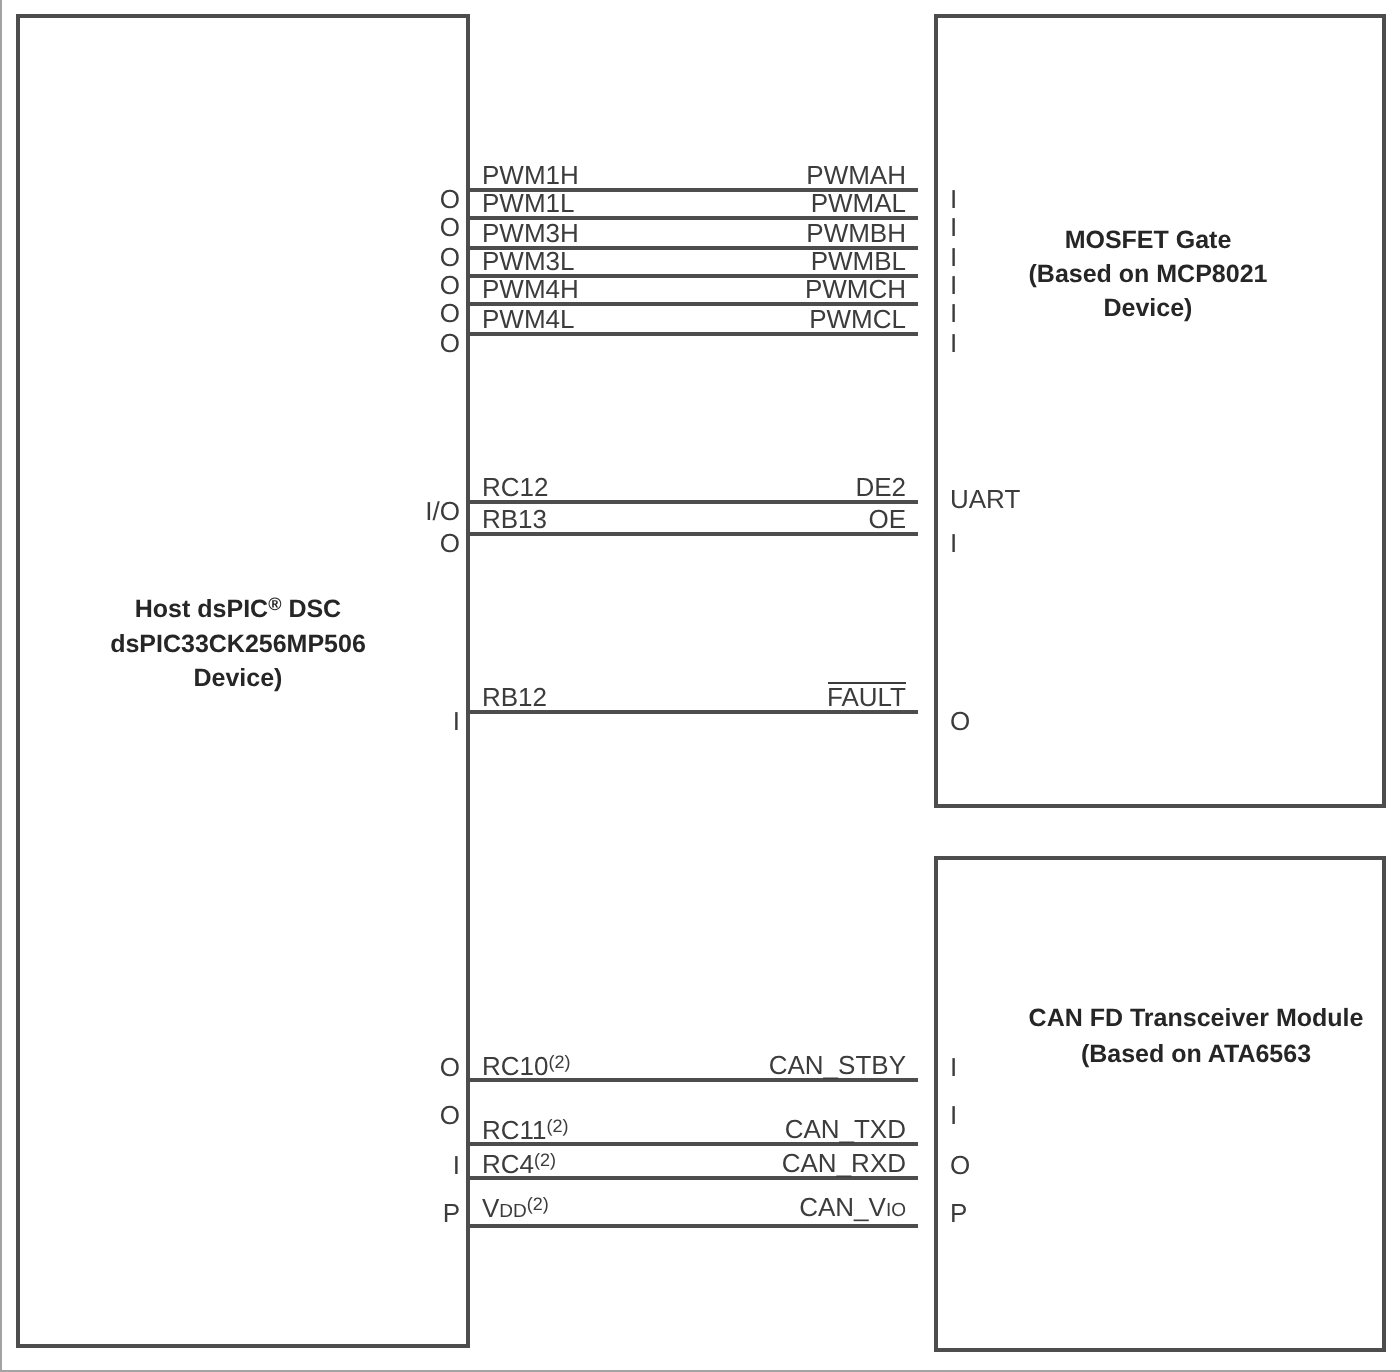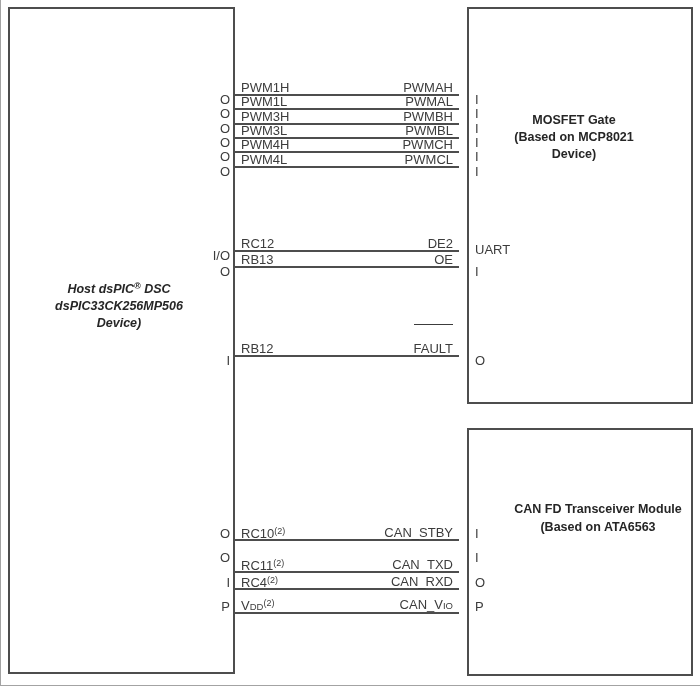--- a/index.html
+++ b/index.html
@@ -9,37 +9,37 @@
     border-left:1px solid #a3a3a3;border-bottom:1px solid #a3a3a3;
     box-sizing:border-box;overflow:hidden;
   }
   .box{position:absolute;border:2px solid #4d4d4d;background:#fff;box-sizing:border-box;}
   #host-box{left:7px;top:7px;width:227px;height:667px;}
   #mosfet-box{left:466px;top:7px;width:226px;height:397px;}
   #can-box{left:466px;top:428px;width:226px;height:248px;}
 
   .title{position:absolute;text-align:center;font-weight:bold;font-size:12.5px;
          line-height:17px;color:#262626;}
-  #host-title{left:7px;width:222px;top:278px;font-style:italic;}
+  #host-title{left:7px;width:222px;top:294px;}
   #mosfet-title{left:466px;width:214px;top:112px;}
   #can-title{left:466px;width:262px;top:500px;line-height:18px;}
 
   .conn{display:contents;}
   .wire{position:absolute;left:233px;width:225px;height:15px;
         border-bottom:2px solid #4d4d4d;}
   .wire .ll,.wire .rl{position:absolute;bottom:-1px;font-size:13px;line-height:14px;
         white-space:nowrap;color:#3c3c3c;}
   .wire .ll{left:7px;}
   .wire .rl{right:6px;}
   .dir{position:absolute;font-size:13px;line-height:14px;color:#3c3c3c;white-space:nowrap;}
   .dir.l{left:192px;width:37px;text-align:right;}
   .dir.r{left:474px;}
   .sup{font-size:9px;vertical-align:3.5px;}
   .sub{font-size:9.5px;}
-  .ovl{border-top:1.5px solid #3c3c3c;padding-top:17px;}
+  .ovl{border-top:1.5px solid #3c3c3c;padding-top:0;}
 </style>
 </head>
 <body>
 
 <div class="canvas">
 
   
   <div class="box" id="host-box"></div>
   <div class="title" id="host-title">
     <div><span>Host dsPIC</span><span class="sup">®</span><span> DSC</span></div>

